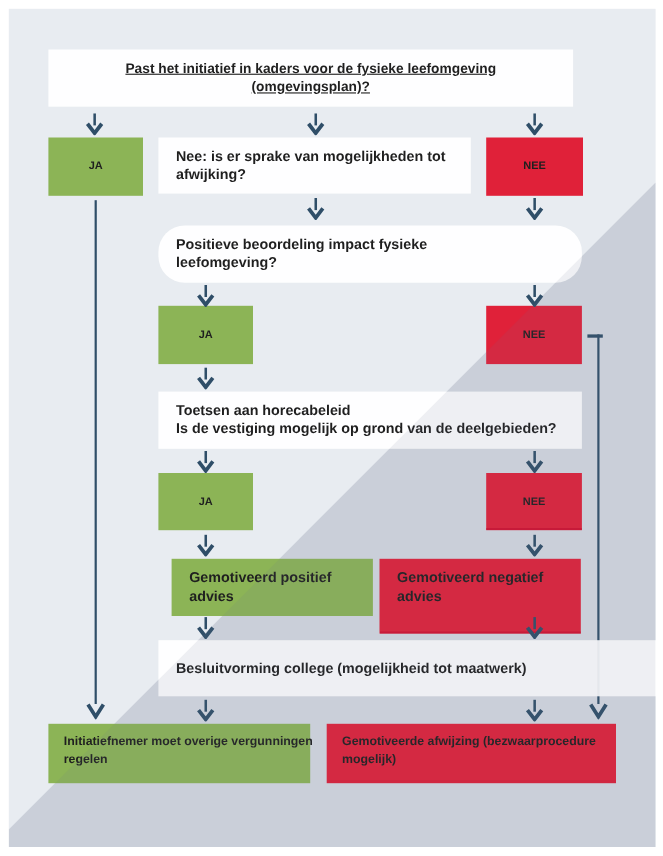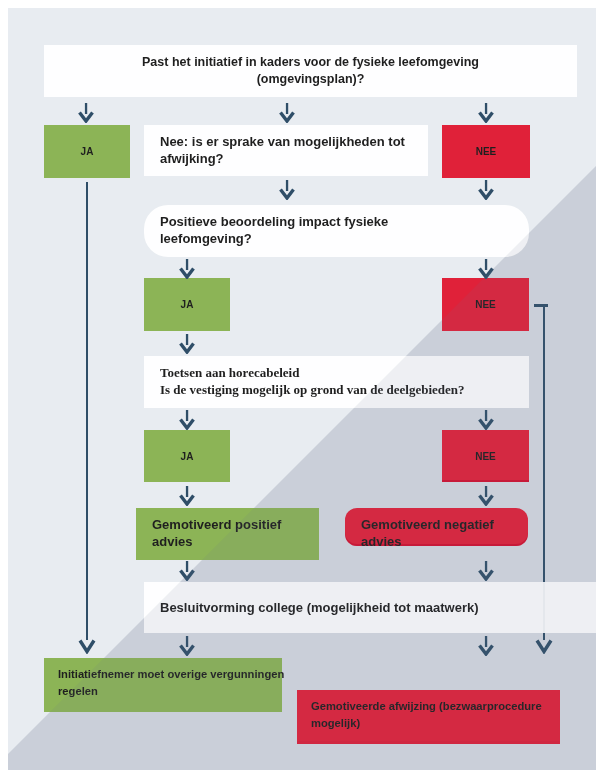--- a/index.html
+++ b/index.html
@@ -41,21 +41,21 @@
 <body>
 
 <div class="canvas">
   <div class="inner"></div>
   <div class="dark-triangle"></div>
 
   <div class="vline" style="left:85.5px;top:182px;width:2.5px;height:458px;"></div>
   <div class="vline" style="left:534px;top:304px;width:14px;height:3px;"></div>
   <div class="vline" style="left:542.8px;top:304px;width:2.5px;height:336px;"></div>
 
-  <div class="box white center" style="left:44px;top:45px;width:533px;height:52px;font-size:12.5px;">
+  <div class="box white center" style="left:44px;top:45px;width:477px;height:52px;font-size:12.5px;text-decoration:underline;">
     <div class="line">Past het initiatief in kaders voor de fysieke leefomgeving</div>
     <div class="line">(omgevingsplan)?</div>
   </div>
 
   <div class="arr" style="left:77px;top:103px;">
     <svg width="18" height="20" viewBox="0 0 18 20">
         <rect x="7.9" y="0" width="2.3" height="11" fill="currentColor"></rect>
         <polyline points="2.5,9.5 9,18 15.5,9.5" fill="none" stroke="currentColor" stroke-width="3.4"></polyline>
       </svg>
   </div>
@@ -121,21 +121,21 @@
     <span>NEE</span>
   </div>
 
   <div class="arr" style="left:178px;top:334px;">
     <svg width="18" height="20" viewBox="0 0 18 20">
         <rect x="7.9" y="0" width="2.3" height="11" fill="currentColor"></rect>
         <polyline points="2.5,9.5 9,18 15.5,9.5" fill="none" stroke="currentColor" stroke-width="3.4"></polyline>
       </svg>
   </div>
 
-  <div class="box white pad" style="left:144px;top:356px;width:385px;height:52px;box-sizing:border-box;font-family:Liberation Serif, serif;">
+  <div class="box white pad" style="left:144px;top:356px;width:385px;height:52px;box-sizing:border-box;">
     <div class="line">Toetsen aan horecabeleid</div>
     <div class="line">Is de vestiging mogelijk op grond van de deelgebieden?</div>
   </div>
 
   <div class="arr" style="left:178px;top:410px;">
     <svg width="18" height="20" viewBox="0 0 18 20">
         <rect x="7.9" y="0" width="2.3" height="11" fill="currentColor"></rect>
         <polyline points="2.5,9.5 9,18 15.5,9.5" fill="none" stroke="currentColor" stroke-width="3.4"></polyline>
       </svg>
   </div>
@@ -159,25 +159,25 @@
         <polyline points="2.5,9.5 9,18 15.5,9.5" fill="none" stroke="currentColor" stroke-width="3.4"></polyline>
       </svg>
   </div>
   <div class="arr" style="left:477px;top:486px;">
     <svg width="18" height="20" viewBox="0 0 18 20">
         <rect x="7.9" y="0" width="2.3" height="11" fill="currentColor"></rect>
         <polyline points="2.5,9.5 9,18 15.5,9.5" fill="none" stroke="currentColor" stroke-width="3.4"></polyline>
       </svg>
   </div>
 
-  <div class="box green pad" style="left:136px;top:508px;width:183px;height:52px;box-sizing:border-box;">
+  <div class="box green pad" style="left:156px;top:508px;width:183px;height:52px;box-sizing:border-box;">
     <div class="line">Gemotiveerd positief</div>
     <div class="line">advies</div>
   </div>
-  <div class="box red pad edge" style="left:345px;top:508px;width:183px;height:38px;box-sizing:border-box;border-radius:12px;">
+  <div class="box red pad edge" style="left:345px;top:508px;width:183px;height:68px;box-sizing:border-box;">
     <div class="line">Gemotiveerd negatief</div>
     <div class="line">advies</div>
   </div>
 
   <div class="arr" style="left:178px;top:561px;">
     <svg width="18" height="20" viewBox="0 0 18 20">
         <rect x="7.9" y="0" width="2.3" height="11" fill="currentColor"></rect>
         <polyline points="2.5,9.5 9,18 15.5,9.5" fill="none" stroke="currentColor" stroke-width="3.4"></polyline>
       </svg>
   </div>
@@ -213,19 +213,19 @@
   <div class="arr" style="left:535px;top:638px;">
     <svg width="18" height="16" viewBox="0 0 18 16">
         <polyline points="2,2.5 9,13.5 16,2.5" fill="none" stroke="currentColor" stroke-width="3.4"></polyline>
       </svg>
   </div>
 
   <div class="box green pad small" style="left:44px;top:658px;width:238px;height:54px;box-sizing:border-box;padding-left:14px;">
     <div class="line">Initiatiefnemer moet overige vergunningen</div>
     <div class="line">regelen</div>
   </div>
-  <div class="box red pad small edge-strong" style="left:297px;top:658px;width:263px;height:54px;box-sizing:border-box;padding-left:14px;margin-top:32px;">
+  <div class="box red pad small edge-strong" style="left:297px;top:658px;width:263px;height:54px;box-sizing:border-box;padding-left:14px;">
     <div class="line">Gemotiveerde afwijzing (bezwaarprocedure</div>
     <div class="line">mogelijk)</div>
   </div>
 
   <div class="tint-overlay"></div>
 </div>
 
 </body></html>

